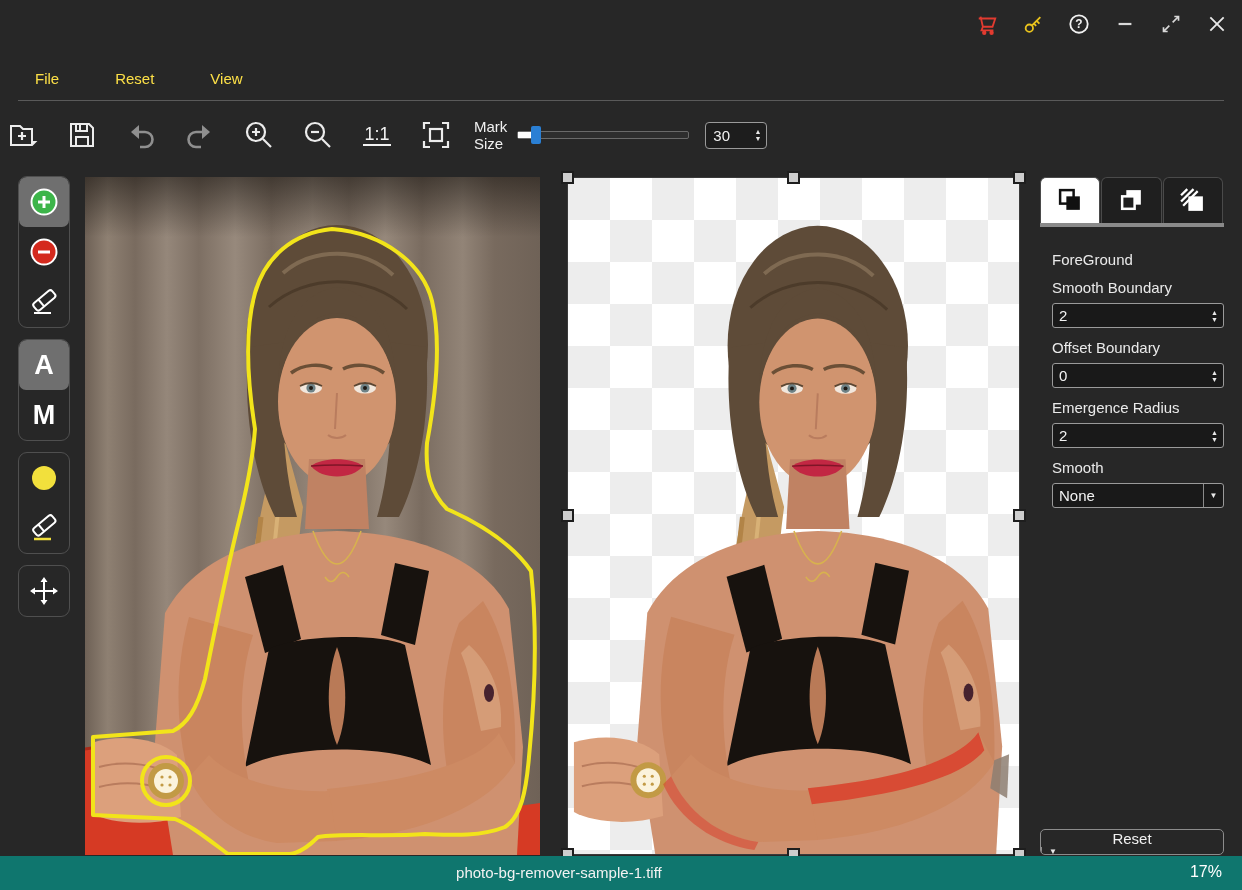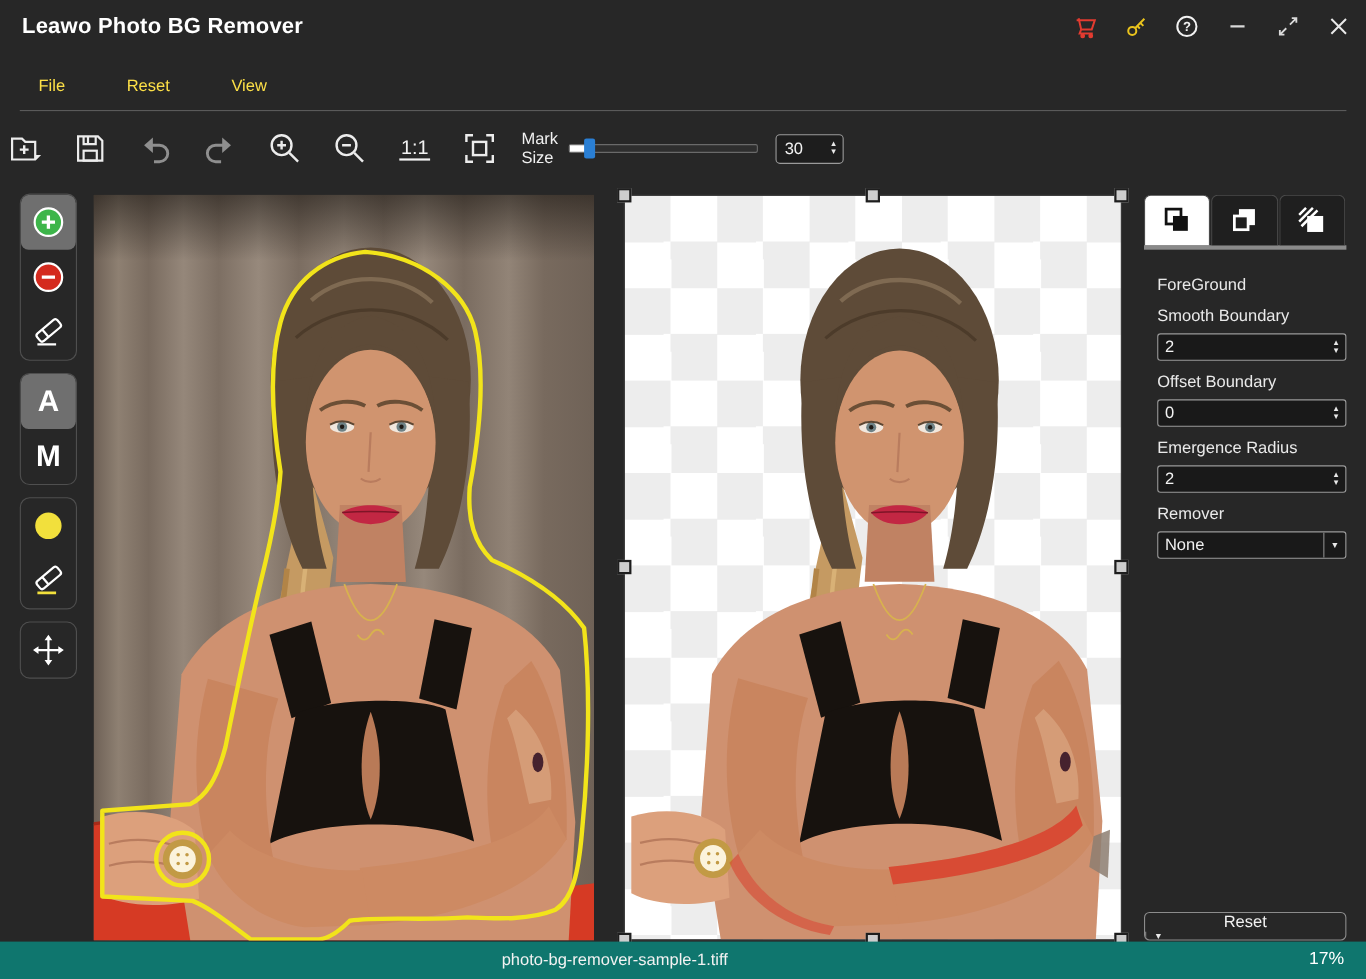--- a/index.html
+++ b/index.html
@@ -160,21 +160,20 @@
         <circle cx="280" cy="211" r="2" fill="#1e1a16"></circle>
       <path d="M269,209 Q280,203 291,209" stroke="#5c4632" stroke-width="1.8" fill="none"></path>
       <path d="M252,216 L250,252 M243,258 C248,262 256,262 261,258" stroke="#b97c5e" stroke-width="2" fill="none"></path>
       <path d="M226,289 C237,280 267,280 278,289 C267,303 237,303 226,289 Z" fill="#c22743"></path>
       <path d="M226,289 C240,288 264,288 278,289" stroke="#7e1527" stroke-width="1.4" fill="none"></path>
     </symbol>
   </defs>
 </svg>
 
 <div class="titlebar">
-  <div class="app-title">Leawo Photo BG Remover</div>
   <div class="tb-right">
     <button class="tb-btn">
       <svg width="22" height="22" viewBox="0 0 24 24" fill="none" stroke="#e23b30" stroke-width="2">
         <path d="M3,6 H21 L18,15 H7.5 L5,4 M7.5,15 L6,19 H19"></path>
         <circle cx="9" cy="21.5" r="1.4" fill="#e23b30"></circle>
           <circle cx="17" cy="21.5" r="1.4" fill="#e23b30"></circle>
       </svg>
     </button>
     <button class="tb-btn">
       <svg width="22" height="22" viewBox="0 0 24 24" fill="none" stroke="#e9c31d" stroke-width="2">
@@ -417,21 +416,21 @@
 
     <div class="fld-label">Emergence Radius</div>
     <div class="fld-box">
       <div class="fld-value">2</div>
       <div class="spin-arrows">
         <span>▲</span>
         <span>▼</span>
       </div>
     </div>
 
-    <div class="fld-label">Remover</div>
+    <div class="fld-label">Smooth</div>
     <div class="fld-box">
       <div class="fld-value">None</div>
       <div class="dd-arrow">▼</div>
     </div>
   </div>
 
   <button class="reset-btn">
     <span class="reset-label">Reset</span>
     <span class="reset-arrow">▼</span>
   </button>

